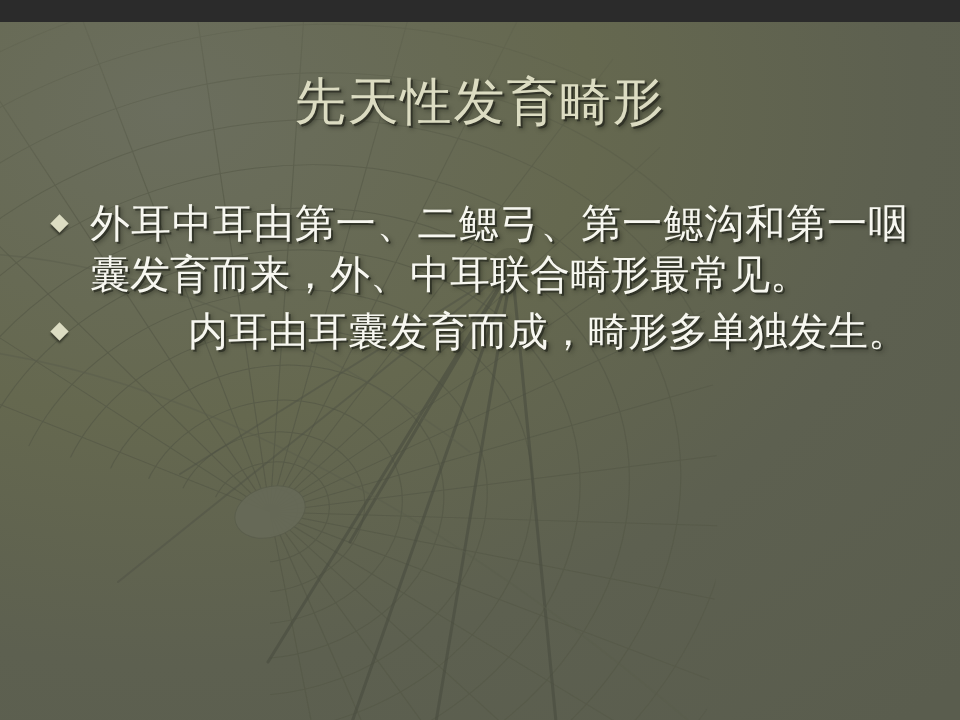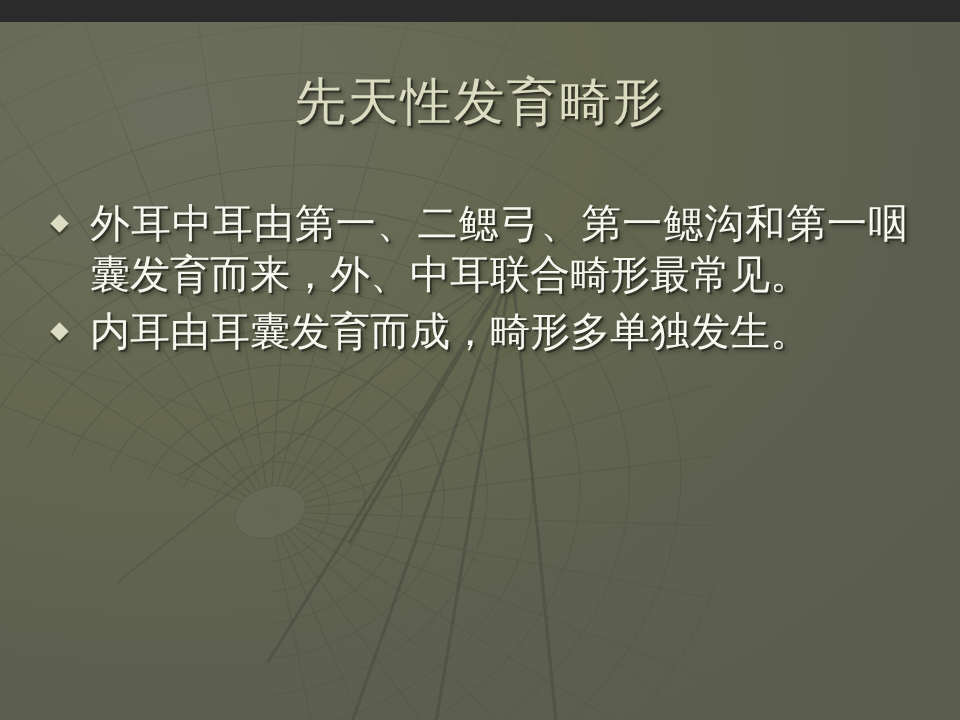--- a/index.html
+++ b/index.html
@@ -81,21 +81,21 @@
     line-height: 51px;
     color: #f7f7f0;
     letter-spacing: 0px;
     text-shadow:
       2px 2px 0px rgba(38,40,30,0.72),
       3px 3px 4px rgba(28,30,22,0.5);
     text-align: justify;
     text-justify: inter-character;
   }
   .bullet-row.single .bullet-text {
-    text-align: left;
+    text-align: right;
   }
 </style>
 </head>
 <body>
 
 <div id="slide">
 
   <svg id="bg-art" viewBox="0 0 960 720" xmlns="http://www.w3.org/2000/svg" aria-hidden="true">
     <defs>
       <clipPath id="fanclip">

